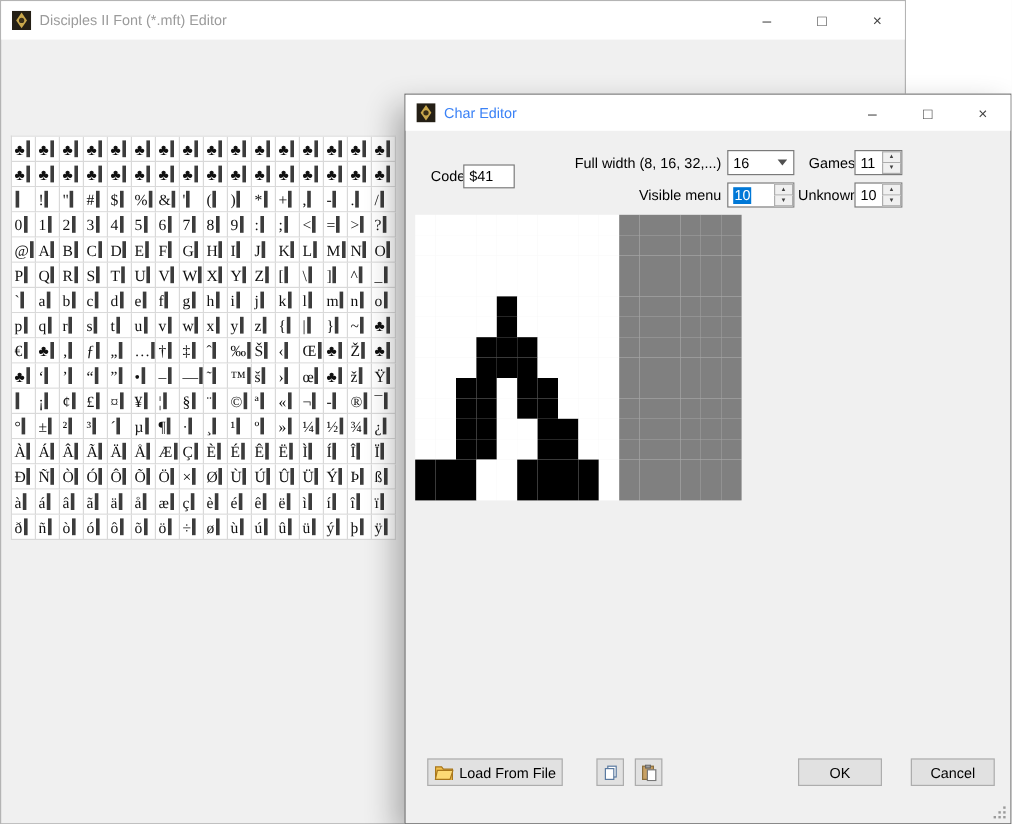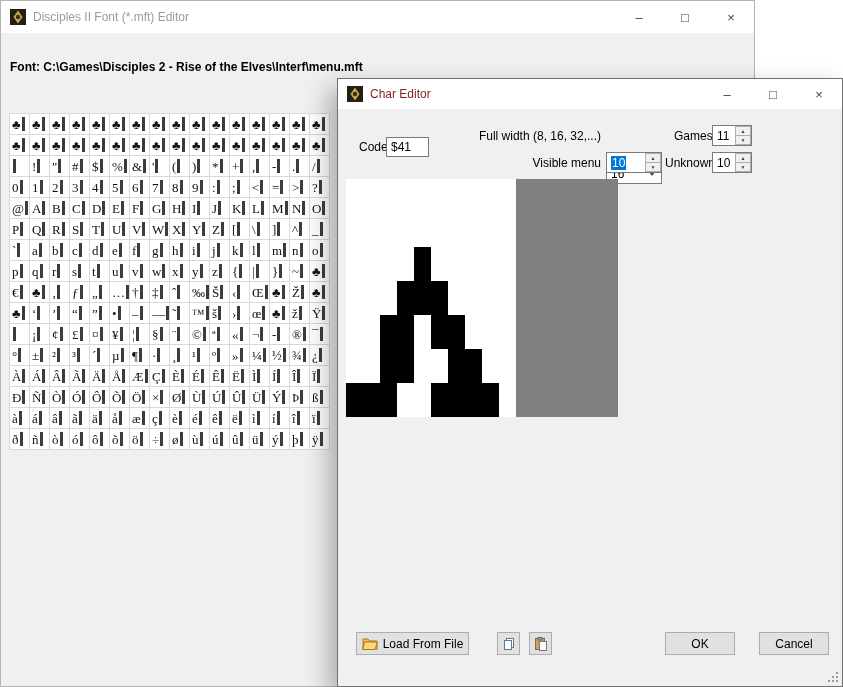--- a/index.html
+++ b/index.html
@@ -5,21 +5,21 @@
   * { margin:0; padding:0; box-sizing:border-box; }
   html,body { width:843px; height:687px; background:#ffffff; overflow:hidden; position:relative;
               font-family:"Liberation Sans",sans-serif; }
 
   .window { position:absolute; background:#f0f0f0; }
   .main-window { left:0; top:0; width:755px; height:687px; border:1px solid #b4b4b4; }
 
   .titlebar { height:32px; background:#ffffff; display:flex; align-items:center; position:relative; }
   .app-icon { margin:0 7px 0 9px; width:16px; height:16px; flex:0 0 auto; }
   .title-text { font-size:12px; color:#9b9b9b; white-space:nowrap; }
-  .dialog .title-text { color:#7f1d1d; }
+  .dialog .title-text { color:#3b82f6; }
   .winbtns { position:absolute; right:0; top:0; height:100%; display:flex; }
   .wbtn { width:46px; height:100%; display:flex; align-items:center; justify-content:center;
           font-size:13px; color:#444; cursor:default; }
 
   .menubar { height:22px; display:flex; align-items:center; padding-left:4px; font-size:12px; color:#111; background:#f0f0f0; }
   .menu-item { padding:2px 8px; }
 
   .info-line { position:absolute; left:9px; font-size:12px; font-weight:bold; color:#000; white-space:nowrap; }
   .font-line-pos { top:59px; }
   .info-line-pos { top:81px; }
@@ -75,21 +75,20 @@
           <circle cx="8" cy="8" r="2.2" fill="#3a2f18"></circle>
         </svg>
     </span>
     <span class="title-text">Disciples II Font (*.mft) Editor</span>
     <span class="winbtns">
       <span class="wbtn">–</span>
       <span class="wbtn">□</span>
       <span class="wbtn">×</span>
     </span>
   </div>
-  <div class="info-line font-line-pos">Font: C:\Games\Disciples 2 - Rise of the Elves\Interf\menu.mft</div>
   <div class="char-grid">
       <span class="cell">
         <span class="g">♣</span>
         <span class="cellbar"></span>
       </span>
       <span class="cell">
         <span class="g">♣</span>
         <span class="cellbar"></span>
       </span>
       <span class="cell">
@@ -1125,21 +1124,21 @@
       <span class="wbtn">–</span>
       <span class="wbtn">□</span>
       <span class="wbtn">×</span>
     </span>
   </div>
 
   <span class="label" style="left:21px; top:61px;text-align:center;">Code</span>
   <input class="textbox" style="left: 48px; top: 58px; width: 43px; height: 20px;" value="$41">
 
   <span class="label" style="left:130px; top:50px; width:133px; text-align:right;">Full width (8, 16, 32,...)</span>
-  <div class="combo" style="left:268px; top:46px; width:56px; height:21px;margin-top:38px;">
+  <div class="combo" style="left:268px; top:46px; width:56px; height:21px;">
     <span class="combo-val">16</span>
     <span class="combo-arrow"></span>
   </div>
 
   <span class="label" style="left:336px; top:50px;">Games</span>
   <div class="spin" style="left:374px; top:46px; width:40px; height:21px;">
     <span class="spin-val">11</span>
     <span class="spin-btns">
       <span class="spin-b">▲</span>
       <span class="spin-b">▼</span>

